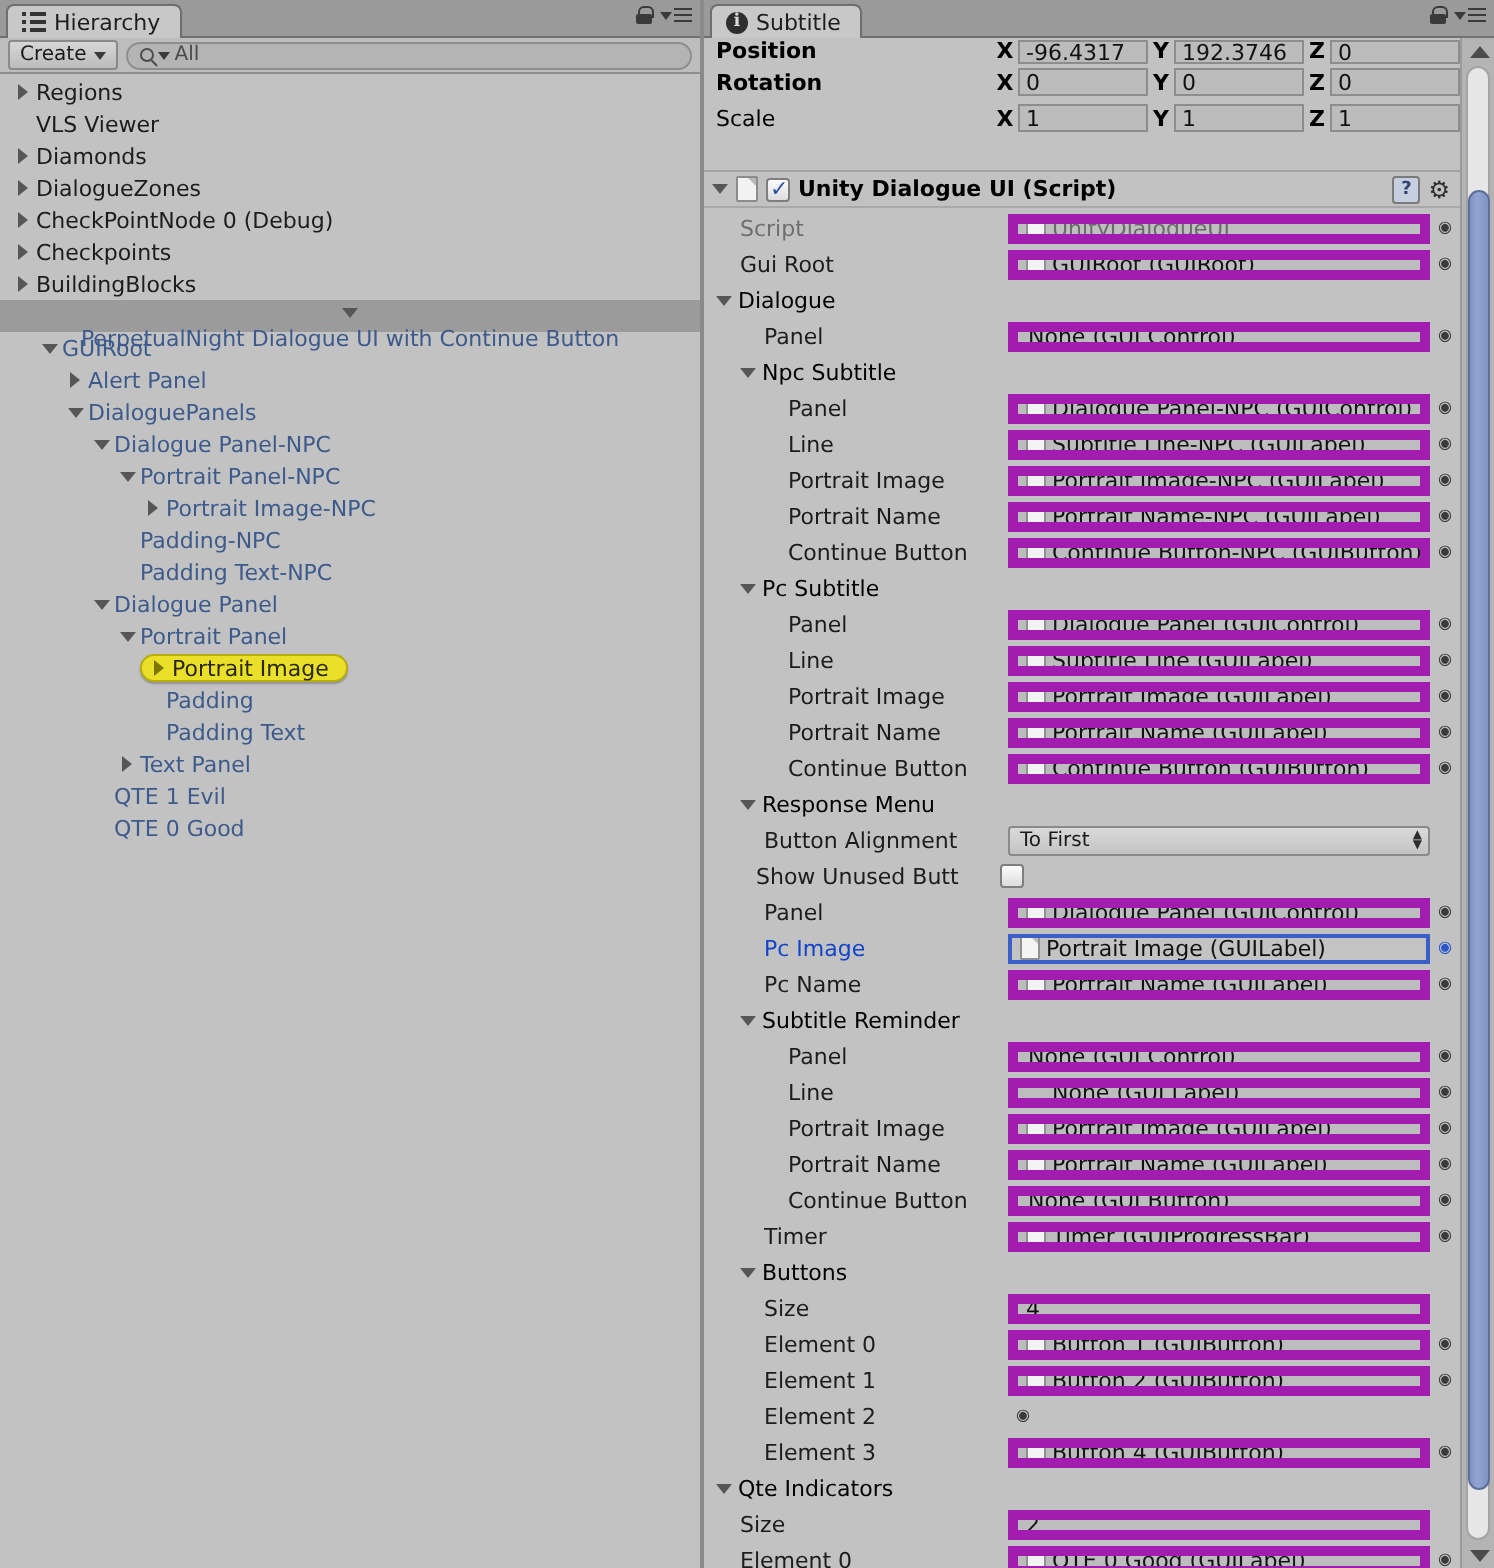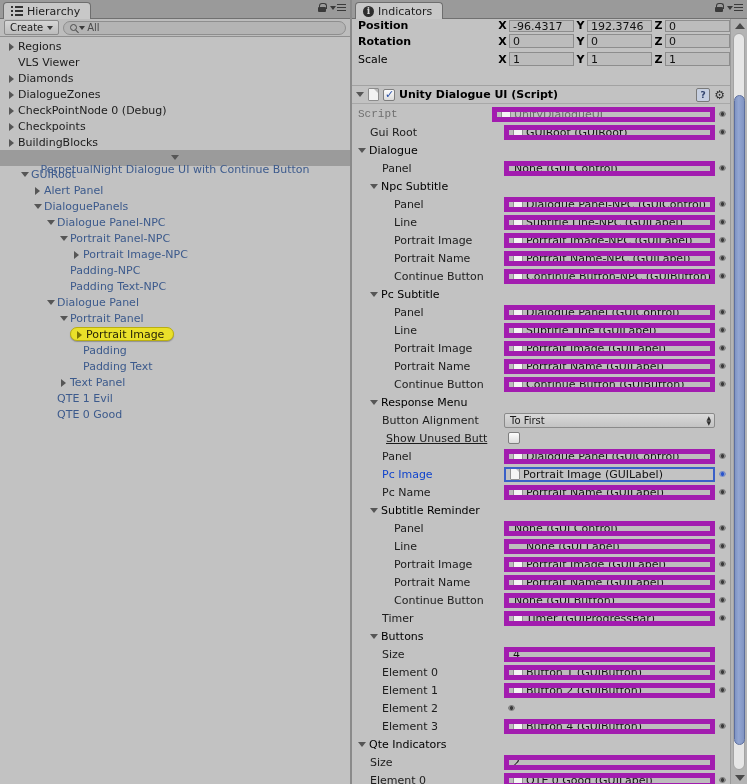--- a/index.html
+++ b/index.html
@@ -400,21 +400,21 @@
       </div>
   </div>
 
   <div class="panel-gap"></div>
 
   <div class="panel" id="inspector-panel">
 
     <div class="tabbar">
       <div class="tab">
         <span class="info-icon">i</span>
-        <span class="tab-label">Indicators</span>
+        <span class="tab-label">Subtitle</span>
       </div>
       <div class="tab-icons">
         <span class="lock-icon"></span>
         <span class="menu-icon">
           <span class="tri-sm"></span>
           <span class="menu-lines">
               <i></i>
               <i></i>
               <i></i>
             </span>
@@ -458,21 +458,21 @@
         <span class="doc-icon"></span>
         <span class="cb checked"></span>
         <span class="comp-title">Unity Dialogue UI (Script)</span>
         <span style="flex:1"></span>
         <span class="help-btn">?</span>
         <span class="gear" style="margin-right:5px;">⚙</span>
       </div>
 
       <div class="prop-list" id="prop-rows" style="top:86px;">
           <div class="prow">
-            <span class="plabel dim" style="width: 134px; margin-left: 6px; flex: 0 0 auto; font-family: Liberation Mono, monospace;">Script</span>
+            <span class="plabel dim" style="width: 134px; margin-left: 18px; flex: 0 0 auto;">Script</span>
             <span class="pfield dim">
               <span class="objicon"></span>
               <span>UnityDialogueUI</span>
             </span>
             <span class="picker" style="font-size: 8px;">◉</span>
           </div>
           <div class="prow">
             <span class="plabel" style="width: 134px; margin-left: 18px; flex: 0 0 auto;">Gui Root</span>
             <span class="pfield">
               <span class="objicon"></span>
@@ -593,21 +593,21 @@
           </div>
           <div class="prow">
             <span class="plabel" style="width: 122px; margin-left: 30px; flex: 0 0 auto;">Button Alignment</span>
             <span class="popup">
               <span>To First</span>
               <span class="popup-arrows" style="font-size: 6px; line-height: 5px; text-align: center;">▲<br>▼</span>
             </span>
             <span class="picker"></span>
           </div>
           <div class="prow">
-            <span class="plabel" style="width: 122px; margin-left: 34px; flex: 0 0 auto; text-decoration: underline;">Show Unused Butt</span>
+            <span class="plabel" style="width: 122px; margin-left: 26px; flex: 0 0 auto;">Show Unused Butt</span>
             <span class="cb"></span>
           </div>
           <div class="prow">
             <span class="plabel" style="width: 122px; margin-left: 30px; flex: 0 0 auto;">Panel</span>
             <span class="pfield">
               <span class="objicon"></span>
               <span>Dialogue Panel (GUIControl)</span>
             </span>
             <span class="picker" style="font-size: 8px;">◉</span>
           </div>

